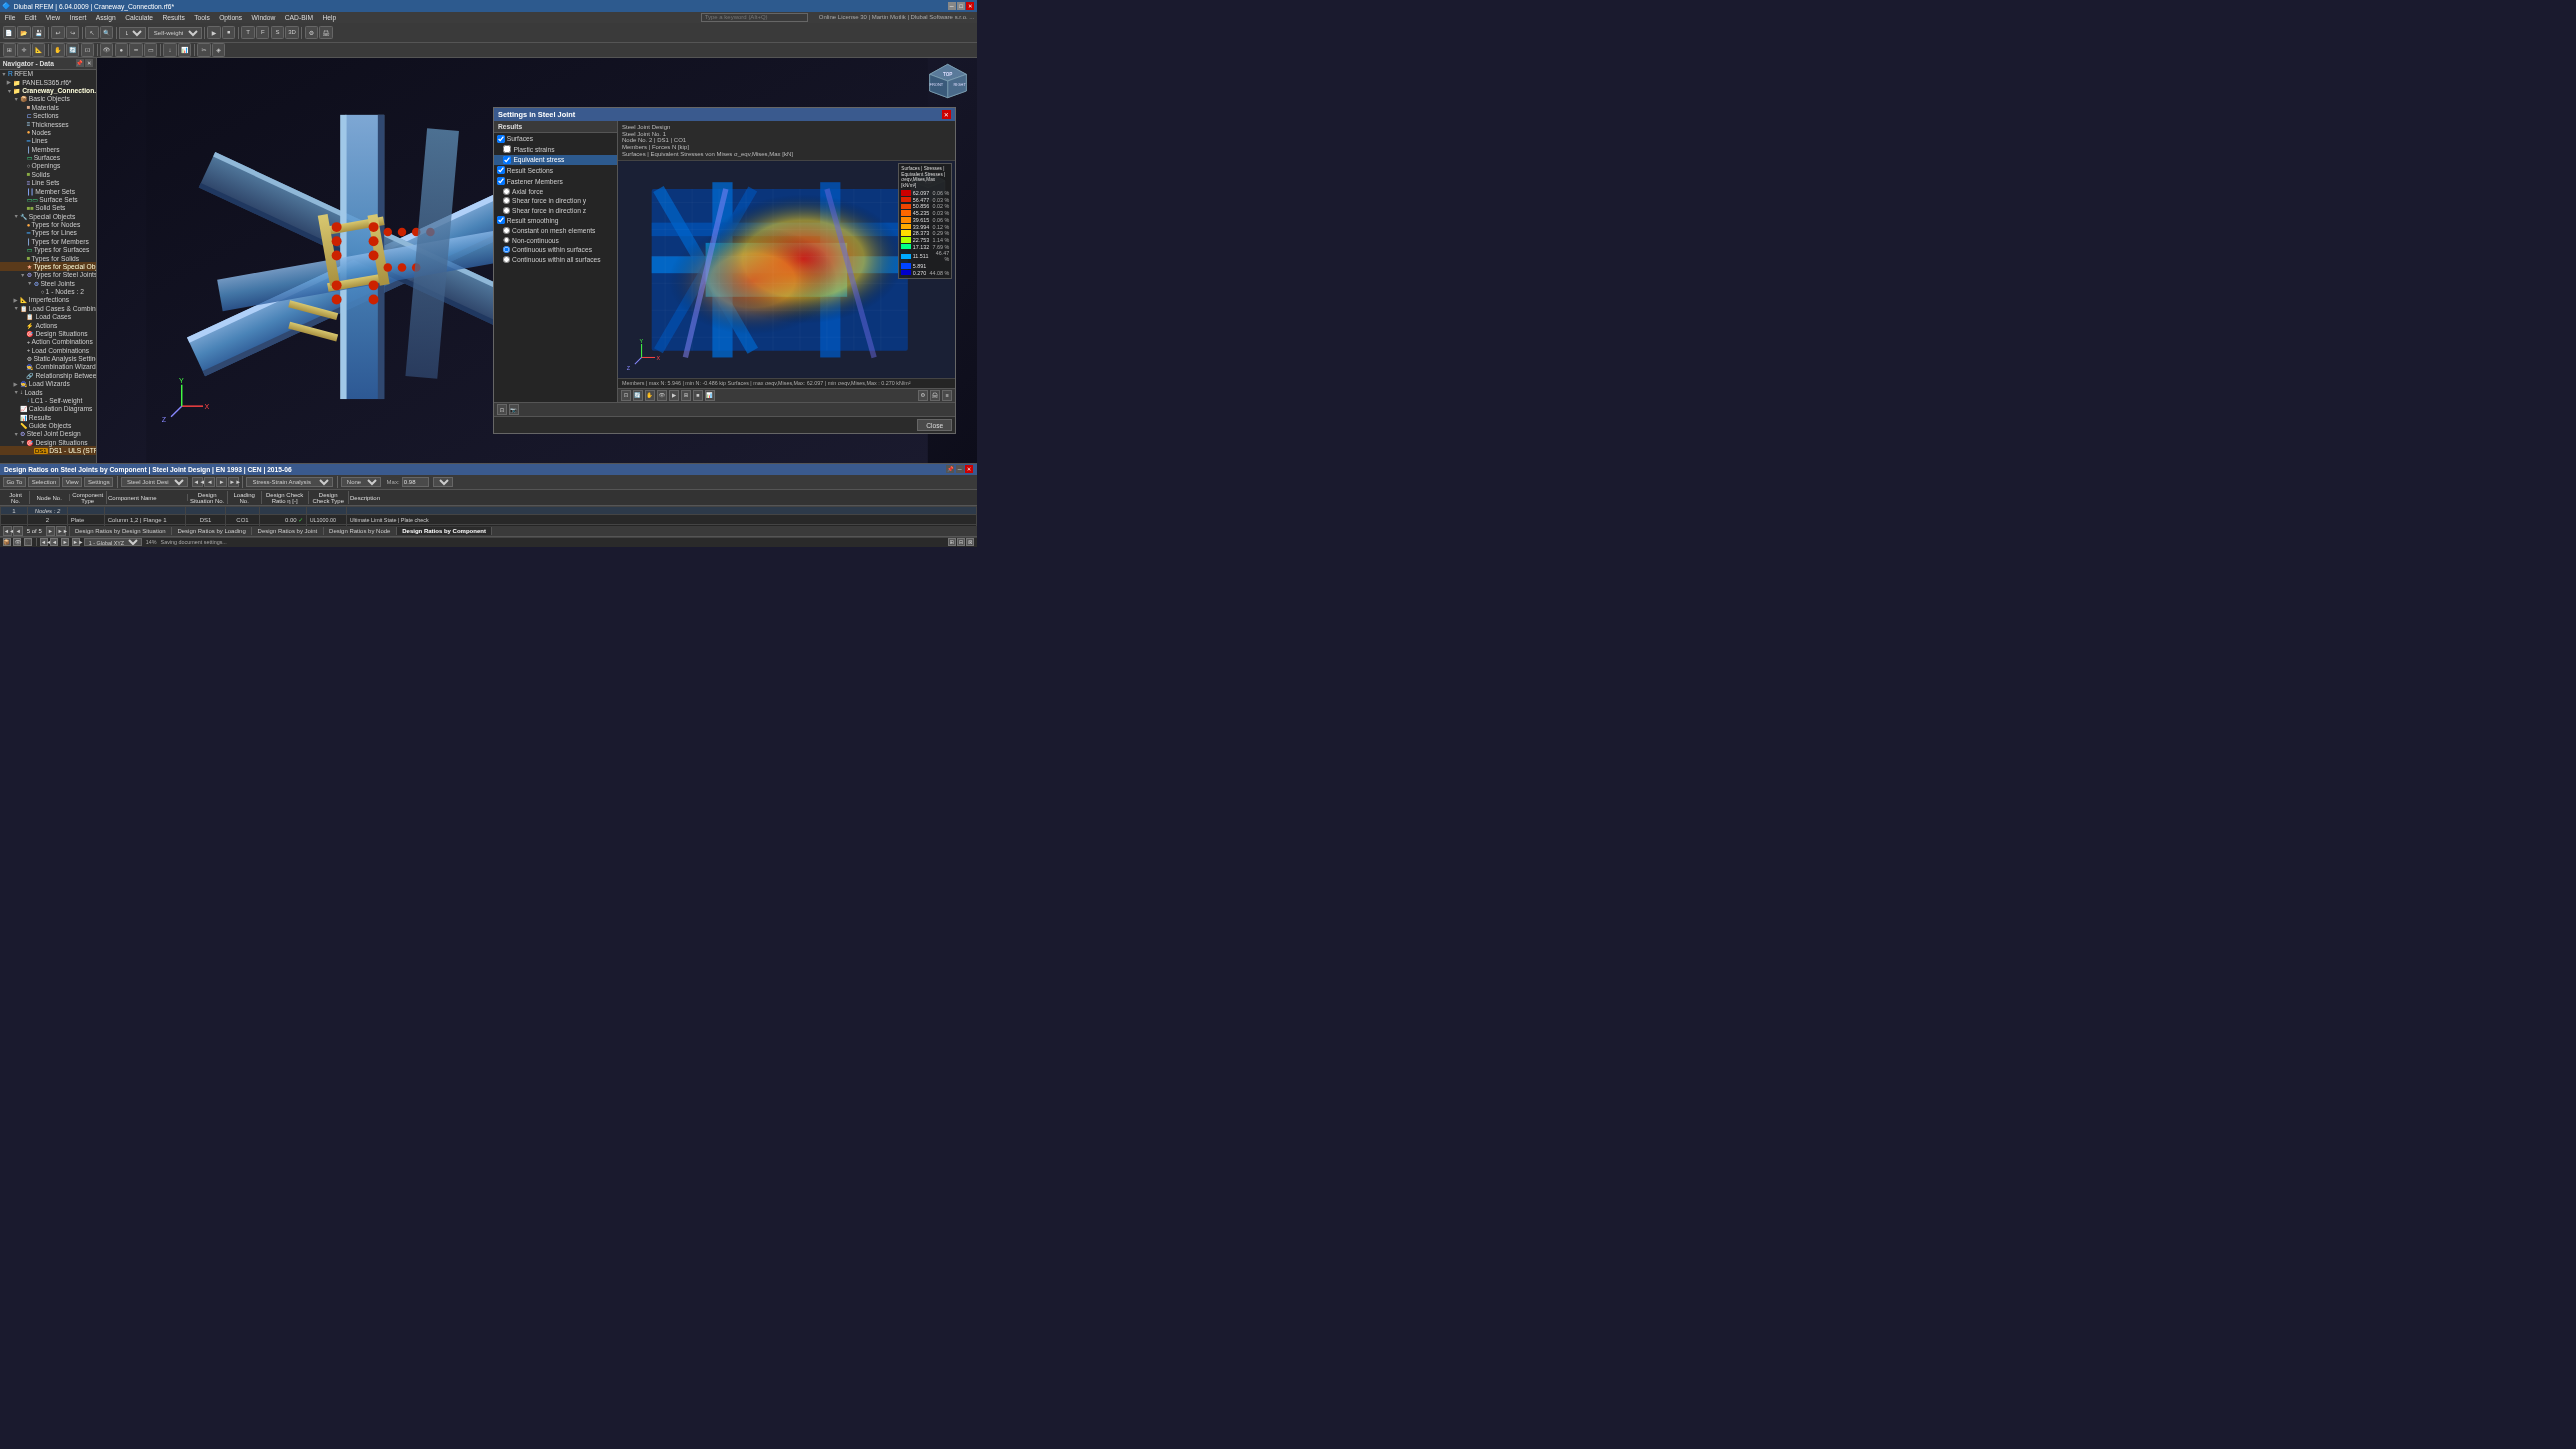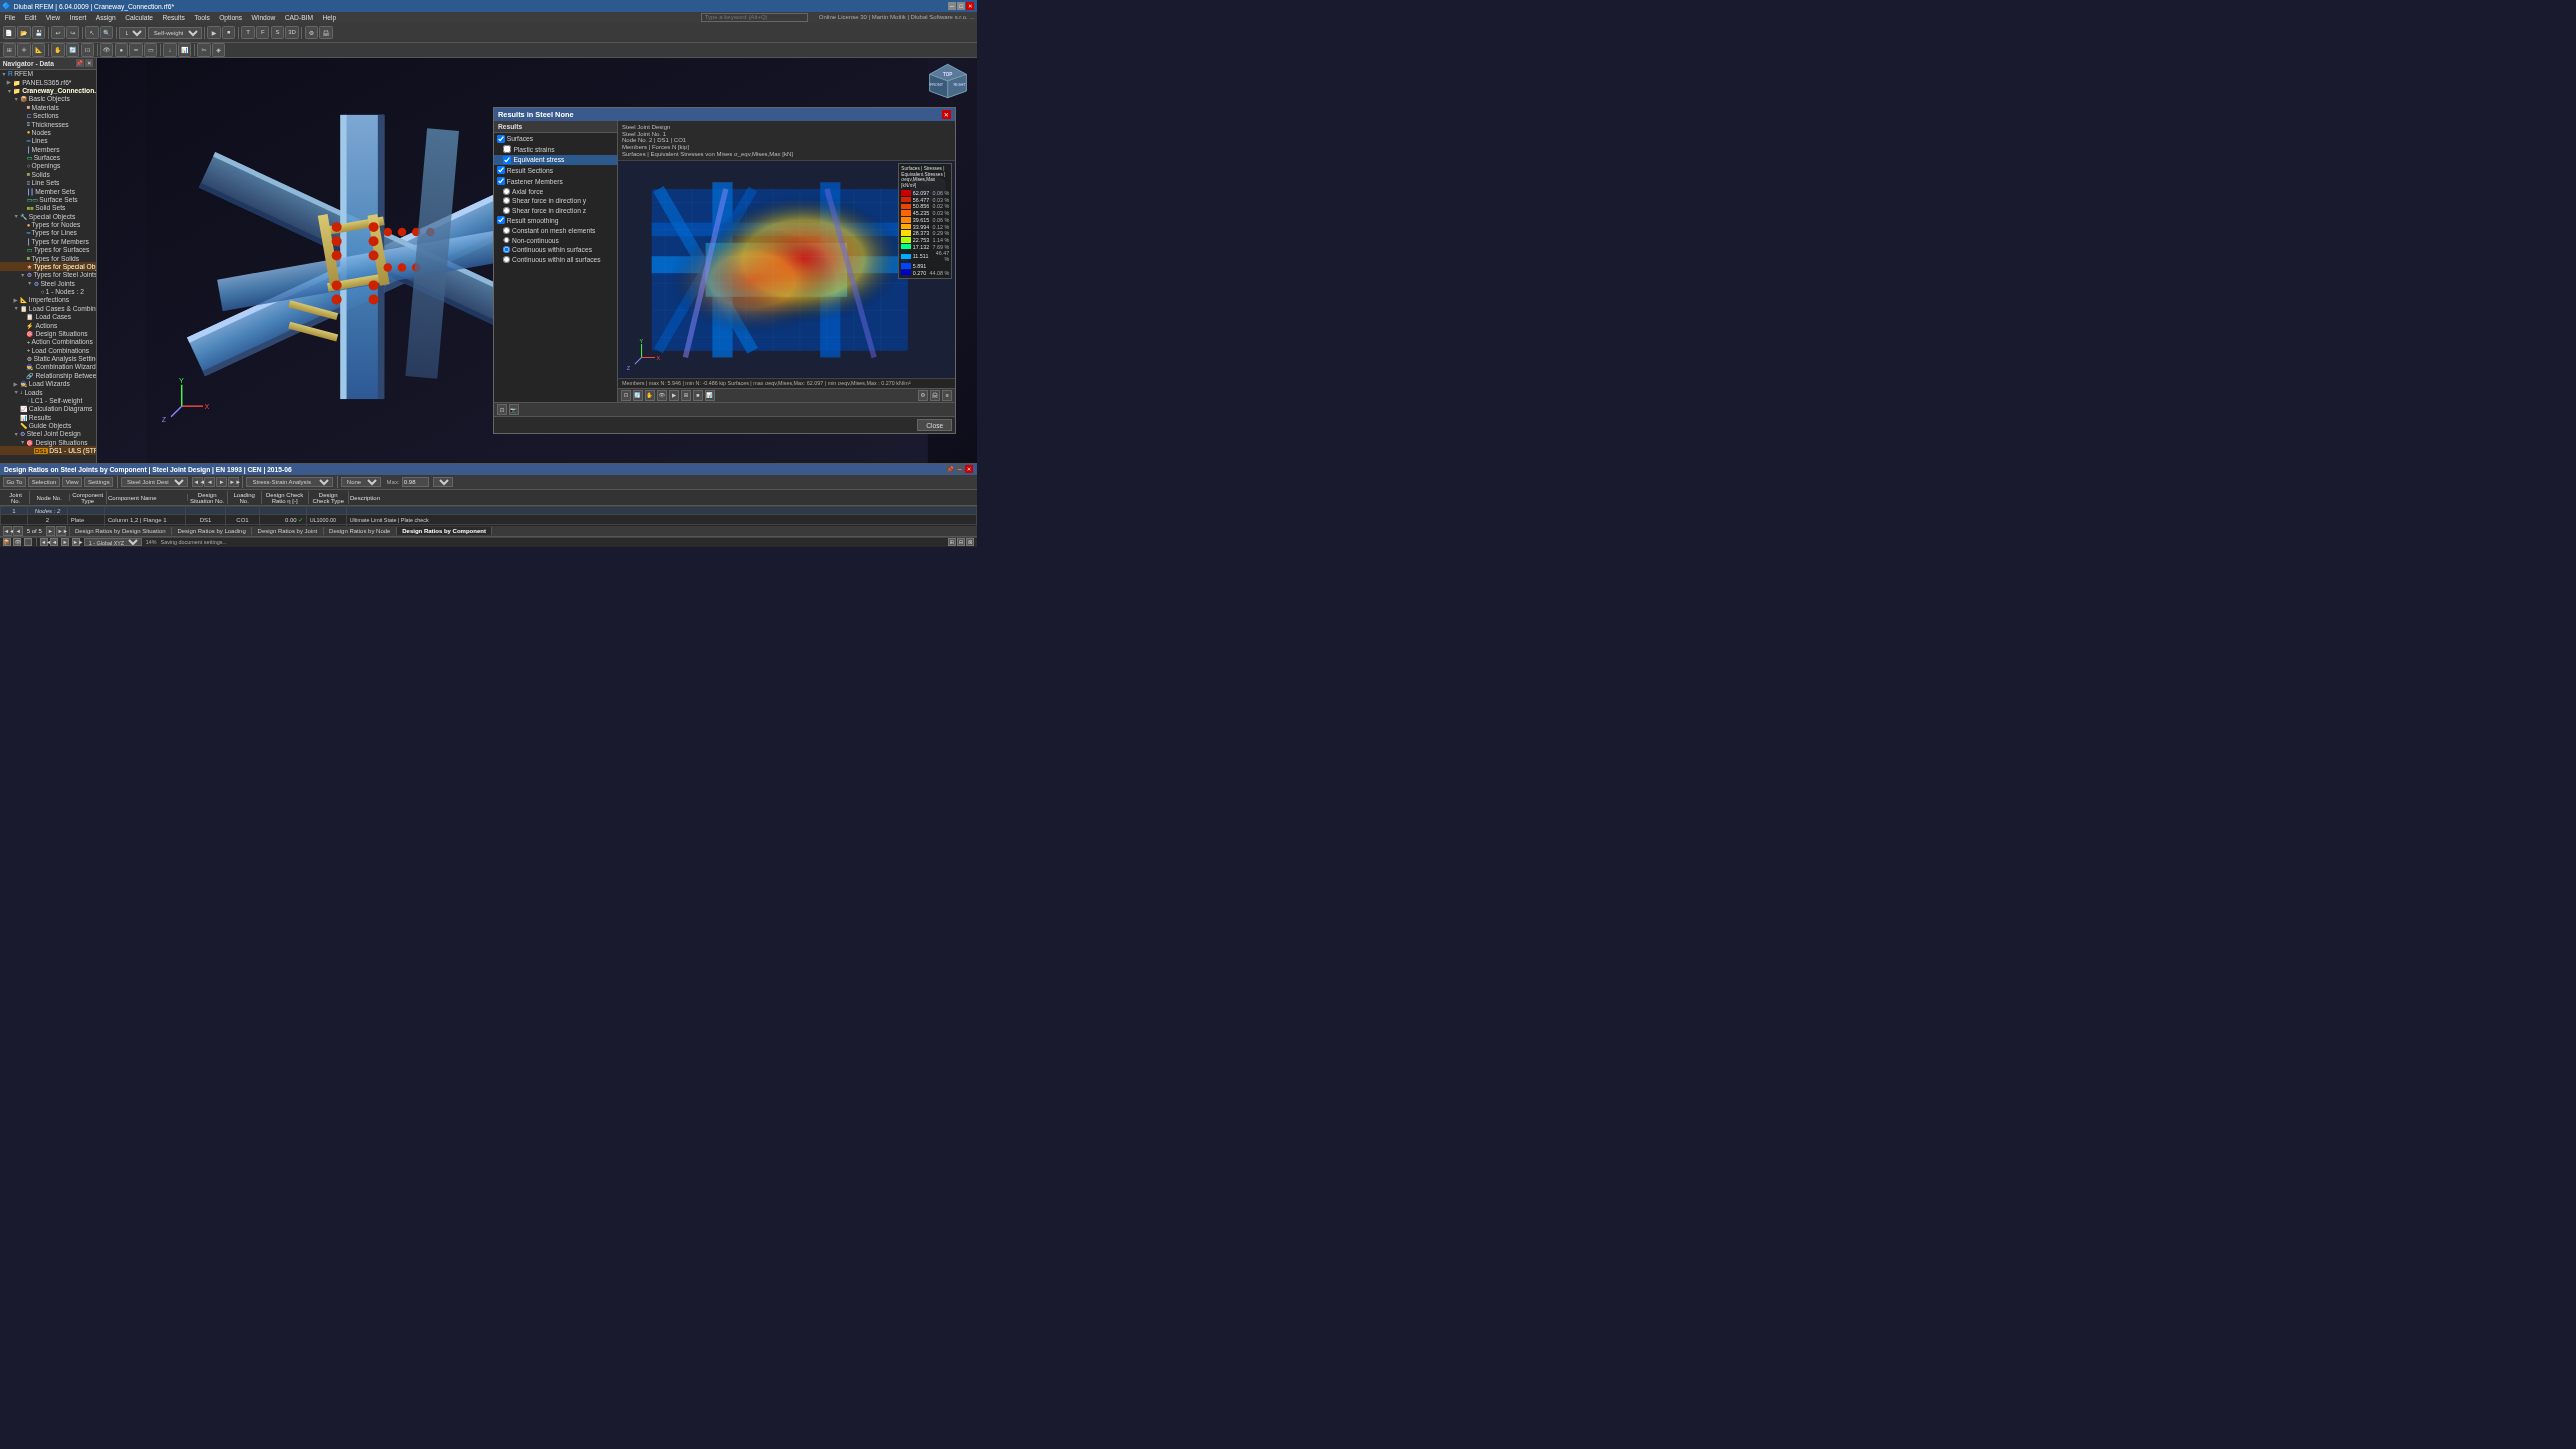--- a/index.html
+++ b/index.html
@@ -864,21 +864,21 @@
         <text x="32" y="22" text-anchor="middle" fill="#ddf" font-size="7" font-weight="bold">TOP</text>
         <text x="50" y="38" text-anchor="middle" fill="#ddf" font-size="6">RIGHT</text>
         <text x="15" y="38" text-anchor="middle" fill="#ddf" font-size="6">FRONT</text>
       </svg>
     </div>
   </div>
 </div>
 
 <div class="dialog">
   <div class="dialog-title">
-    <span>Results in Steel None</span>
+    <span>Settings in Steel Joint</span>
     <button class="dialog-close-btn">✕</button>
   </div>
   <div class="dialog-body">
 
     <div class="dialog-left">
       <div class="dialog-left-header">Results</div>
 
       <div class="result-tree-item">
         <input type="checkbox" class="result-checkbox" checked="" style="">
         <span>Surfaces</span>

